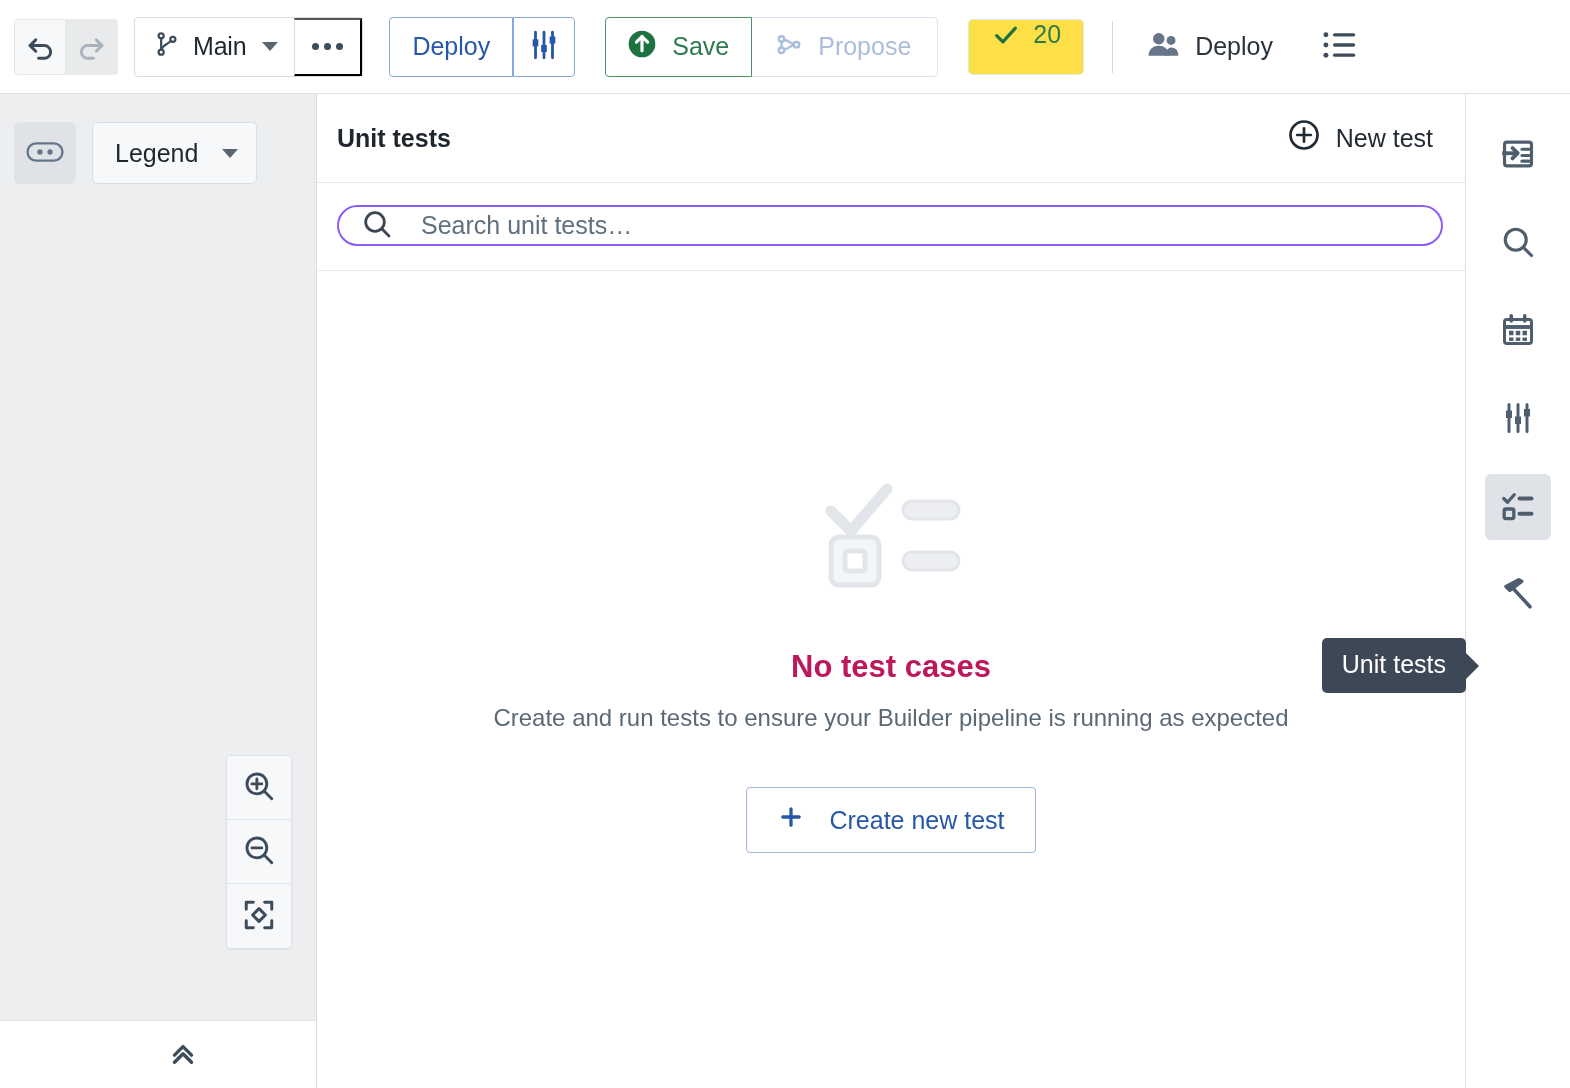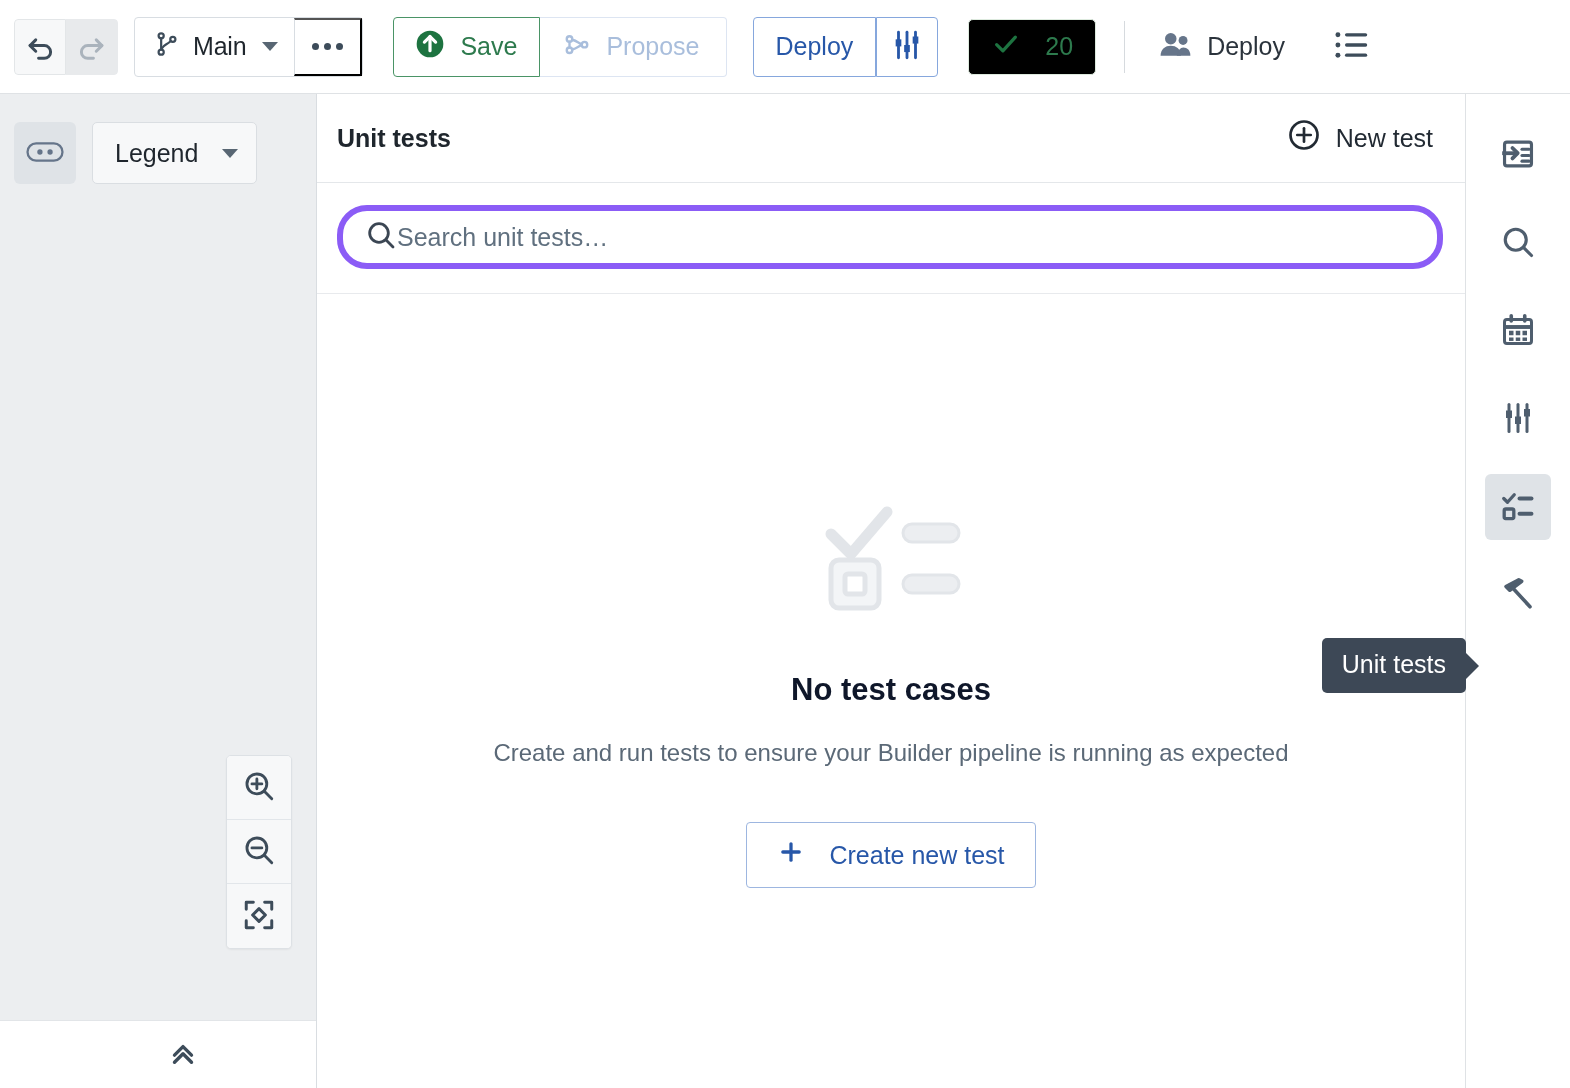--- a/index.html
+++ b/index.html
@@ -89,23 +89,23 @@
   }
   .deploy-settings {
     width: 62px; display: flex; align-items: center; justify-content: center;
     border: 1px solid #86a7dd; border-left: 1px solid #86a7dd; border-radius: 0 4px 4px 0;
     background: #ffffff; cursor: pointer;
   }
 
   
   .checks-badge {
     margin-left: 30px; height: 56px;
-    display: flex; align-items: center; gap: 24px;
+    display: flex; align-items: flex-start; gap: 12px;
     padding: 0 22px;
-    background: #000000; border: 1px solid #ddeade; border-radius: 5px;
+    background: #fde047; border: 1px solid #ddeade; border-radius: 5px;
     cursor: pointer;
     font-size: 25px; color: #2d7a4d;
   }
 
   .tb-divider { width: 1px; height: 52px; background: #d6dade; margin-left: 28px; }
 
   
   .share-btn {
     margin-left: 34px; display: flex; align-items: center; gap: 14px;
     background: none; border: none; cursor: pointer;
@@ -177,38 +177,38 @@
   }
   .new-test {
     display: flex; align-items: center; gap: 14px;
     height: 58px; padding: 0 10px 0 6px;
     background: transparent; border: none;
     font-size: 25px; color: #222a33; cursor: pointer;
     font-family: "Liberation Sans", sans-serif;
   }
   .search-row { padding: 22px 22px 24px 20px; border-bottom: 1px solid #e8eaed; }
   .search-box {
-    height: 64px; display: flex; align-items: center; gap: 0;
-    border: 6px solid #8b5cf6; border-radius: 30px; padding: 0 22px;
+    height: 41px; display: flex; align-items: center; gap: 28px;
+    border: 2px solid #8b5cf6; border-radius: 30px; padding: 0 22px;
     background: #fff;
   }
   .search-input {
     flex: 1 1 auto; border: none; outline: none; background: transparent;
     font-size: 25px; color: #3b4653;
     font-family: "Liberation Sans", sans-serif;
   }
   .search-input::placeholder { color: #60707f; }
 
   .empty-state {
     flex: 1 1 auto; display: flex; flex-direction: column;
     align-items: center; justify-content: flex-start;
     padding-top: 200px;
   }
   .empty-illo { margin-bottom: 56px; }
-  .empty-title { font-size: 31px; font-weight: bold; color: #0f172a; margin-bottom: 24px; }
+  .empty-title { font-size: 31px; font-weight: bold; color: #be185d; margin-bottom: 12px; }
   .empty-sub {
     font-size: 24px; color: #5b6977; line-height: 1.75;
     text-align: center; max-width: 880px; margin-bottom: 48px;
   }
   .create-btn {
     display: flex; align-items: center; gap: 24px;
     height: 66px; padding: 0 30px;
     background: #ffffff; border: 1px solid #9db6e0; border-radius: 4px;
     font-size: 25px; color: #2757a8; cursor: pointer;
     font-family: "Liberation Sans", sans-serif;
@@ -280,46 +280,20 @@
         </span>
         <span class="branch-label">Main</span>
         <span class="caret"></span>
       </button>
       <button class="branch-more">
         <span class="dots">
             <i></i>
             <i></i>
             <i></i>
           </span>
-      </button>
-    </div>
-
-    <div class="tb-group save-group">
-      <button class="save-btn">
-        <span>
-          <svg width="32" height="32" viewBox="0 0 24 24">
-            <circle cx="12" cy="12" r="10" fill="#1d7340"></circle>
-            <path d="M12 6.5 L12 17" stroke="#ffffff" stroke-width="2.4" stroke-linecap="round"></path>
-            <path d="M7.8 10.6 L12 6.4 L16.2 10.6" fill="none" stroke="#ffffff" stroke-width="2.4" stroke-linecap="round" stroke-linejoin="round"></path>
-          </svg>
-        </span>
-        <span>Save</span>
-      </button>
-      <button class="propose-btn">
-        <span>
-          <svg width="30" height="30" viewBox="0 0 24 24" fill="none" stroke="#a9bedc" stroke-width="1.9" stroke-linecap="round">
-            <circle cx="6" cy="8" r="2.2"></circle>
-            <circle cx="6" cy="17" r="2.2"></circle>
-            <circle cx="18" cy="12.5" r="2.2"></circle>
-            <path d="M6 10.2 V14.8"></path>
-            <path d="M8.2 8.6 C12 9.6 13.4 11.4 15.8 12.2"></path>
-            <path d="M8.2 16.4 C12 15.4 13.4 13.6 15.8 12.8"></path>
-          </svg>
-        </span>
-        <span>Propose</span>
       </button>
     </div>
 
     <div class="tb-group deploy-group">
       <button class="deploy-btn">
         <span>Deploy</span>
       </button>
       <button class="deploy-settings">
         <span>
           <svg width="34" height="34" viewBox="0 0 24 24" fill="none" stroke="#2757a8" stroke-width="2" stroke-linecap="round">
@@ -327,20 +301,46 @@
               <path d="M6 13 V21"></path>
               <rect x="4" y="8" width="4" height="5" fill="#2757a8" stroke="none"></rect>
             <path d="M12 3 V12"></path>
               <path d="M12 17 V21"></path>
               <rect x="10" y="12" width="4" height="5" fill="#2757a8" stroke="none"></rect>
             <path d="M18 3 V6"></path>
               <path d="M18 11 V21"></path>
               <rect x="16" y="6" width="4" height="5" fill="#2757a8" stroke="none"></rect>
           </svg>
         </span>
+      </button>
+    </div>
+
+    <div class="tb-group save-group">
+      <button class="save-btn">
+        <span>
+          <svg width="32" height="32" viewBox="0 0 24 24">
+            <circle cx="12" cy="12" r="10" fill="#1d7340"></circle>
+            <path d="M12 6.5 L12 17" stroke="#ffffff" stroke-width="2.4" stroke-linecap="round"></path>
+            <path d="M7.8 10.6 L12 6.4 L16.2 10.6" fill="none" stroke="#ffffff" stroke-width="2.4" stroke-linecap="round" stroke-linejoin="round"></path>
+          </svg>
+        </span>
+        <span>Save</span>
+      </button>
+      <button class="propose-btn">
+        <span>
+          <svg width="30" height="30" viewBox="0 0 24 24" fill="none" stroke="#a9bedc" stroke-width="1.9" stroke-linecap="round">
+            <circle cx="6" cy="8" r="2.2"></circle>
+            <circle cx="6" cy="17" r="2.2"></circle>
+            <circle cx="18" cy="12.5" r="2.2"></circle>
+            <path d="M6 10.2 V14.8"></path>
+            <path d="M8.2 8.6 C12 9.6 13.4 11.4 15.8 12.2"></path>
+            <path d="M8.2 16.4 C12 15.4 13.4 13.6 15.8 12.8"></path>
+          </svg>
+        </span>
+        <span>Propose</span>
       </button>
     </div>
 
     <button class="checks-badge">
       <span>
         <svg width="30" height="30" viewBox="0 0 24 24" fill="none" stroke="#1d7340" stroke-width="2.6" stroke-linecap="round" stroke-linejoin="round">
           <path d="M4.5 12.5 L9.5 17.5 L19.5 6.5"></path>
         </svg>
       </span>
       <span>20</span>

